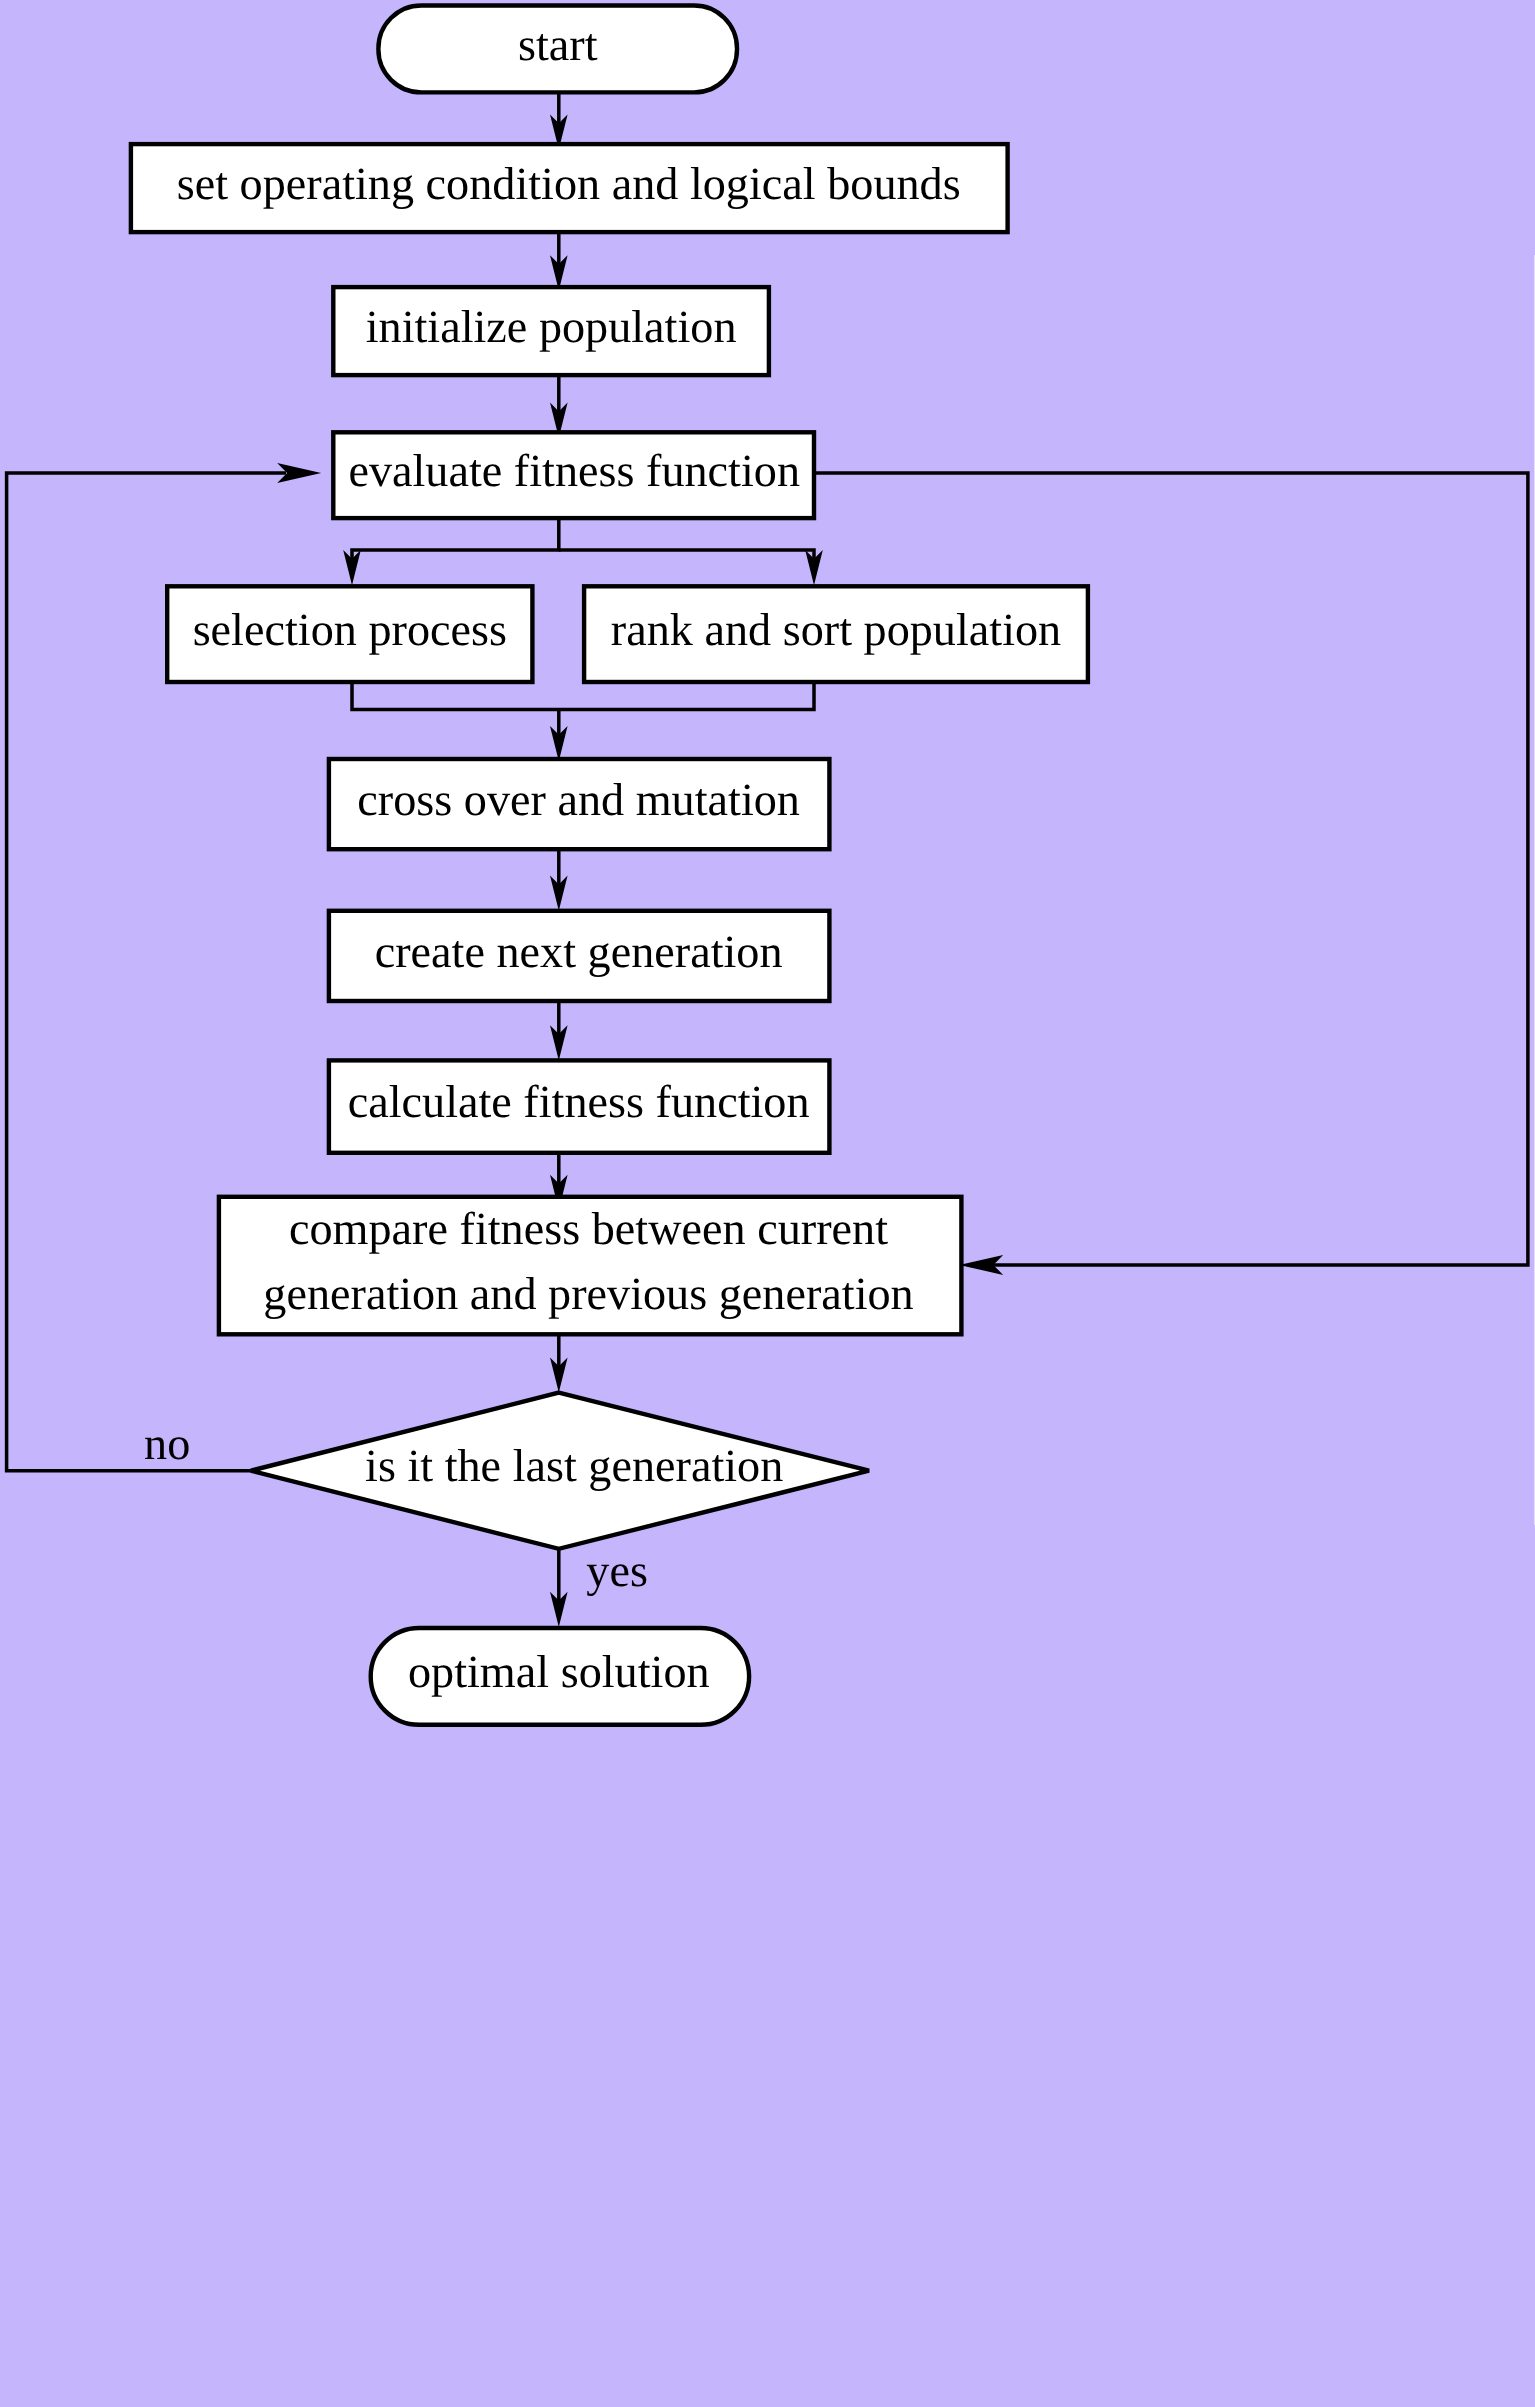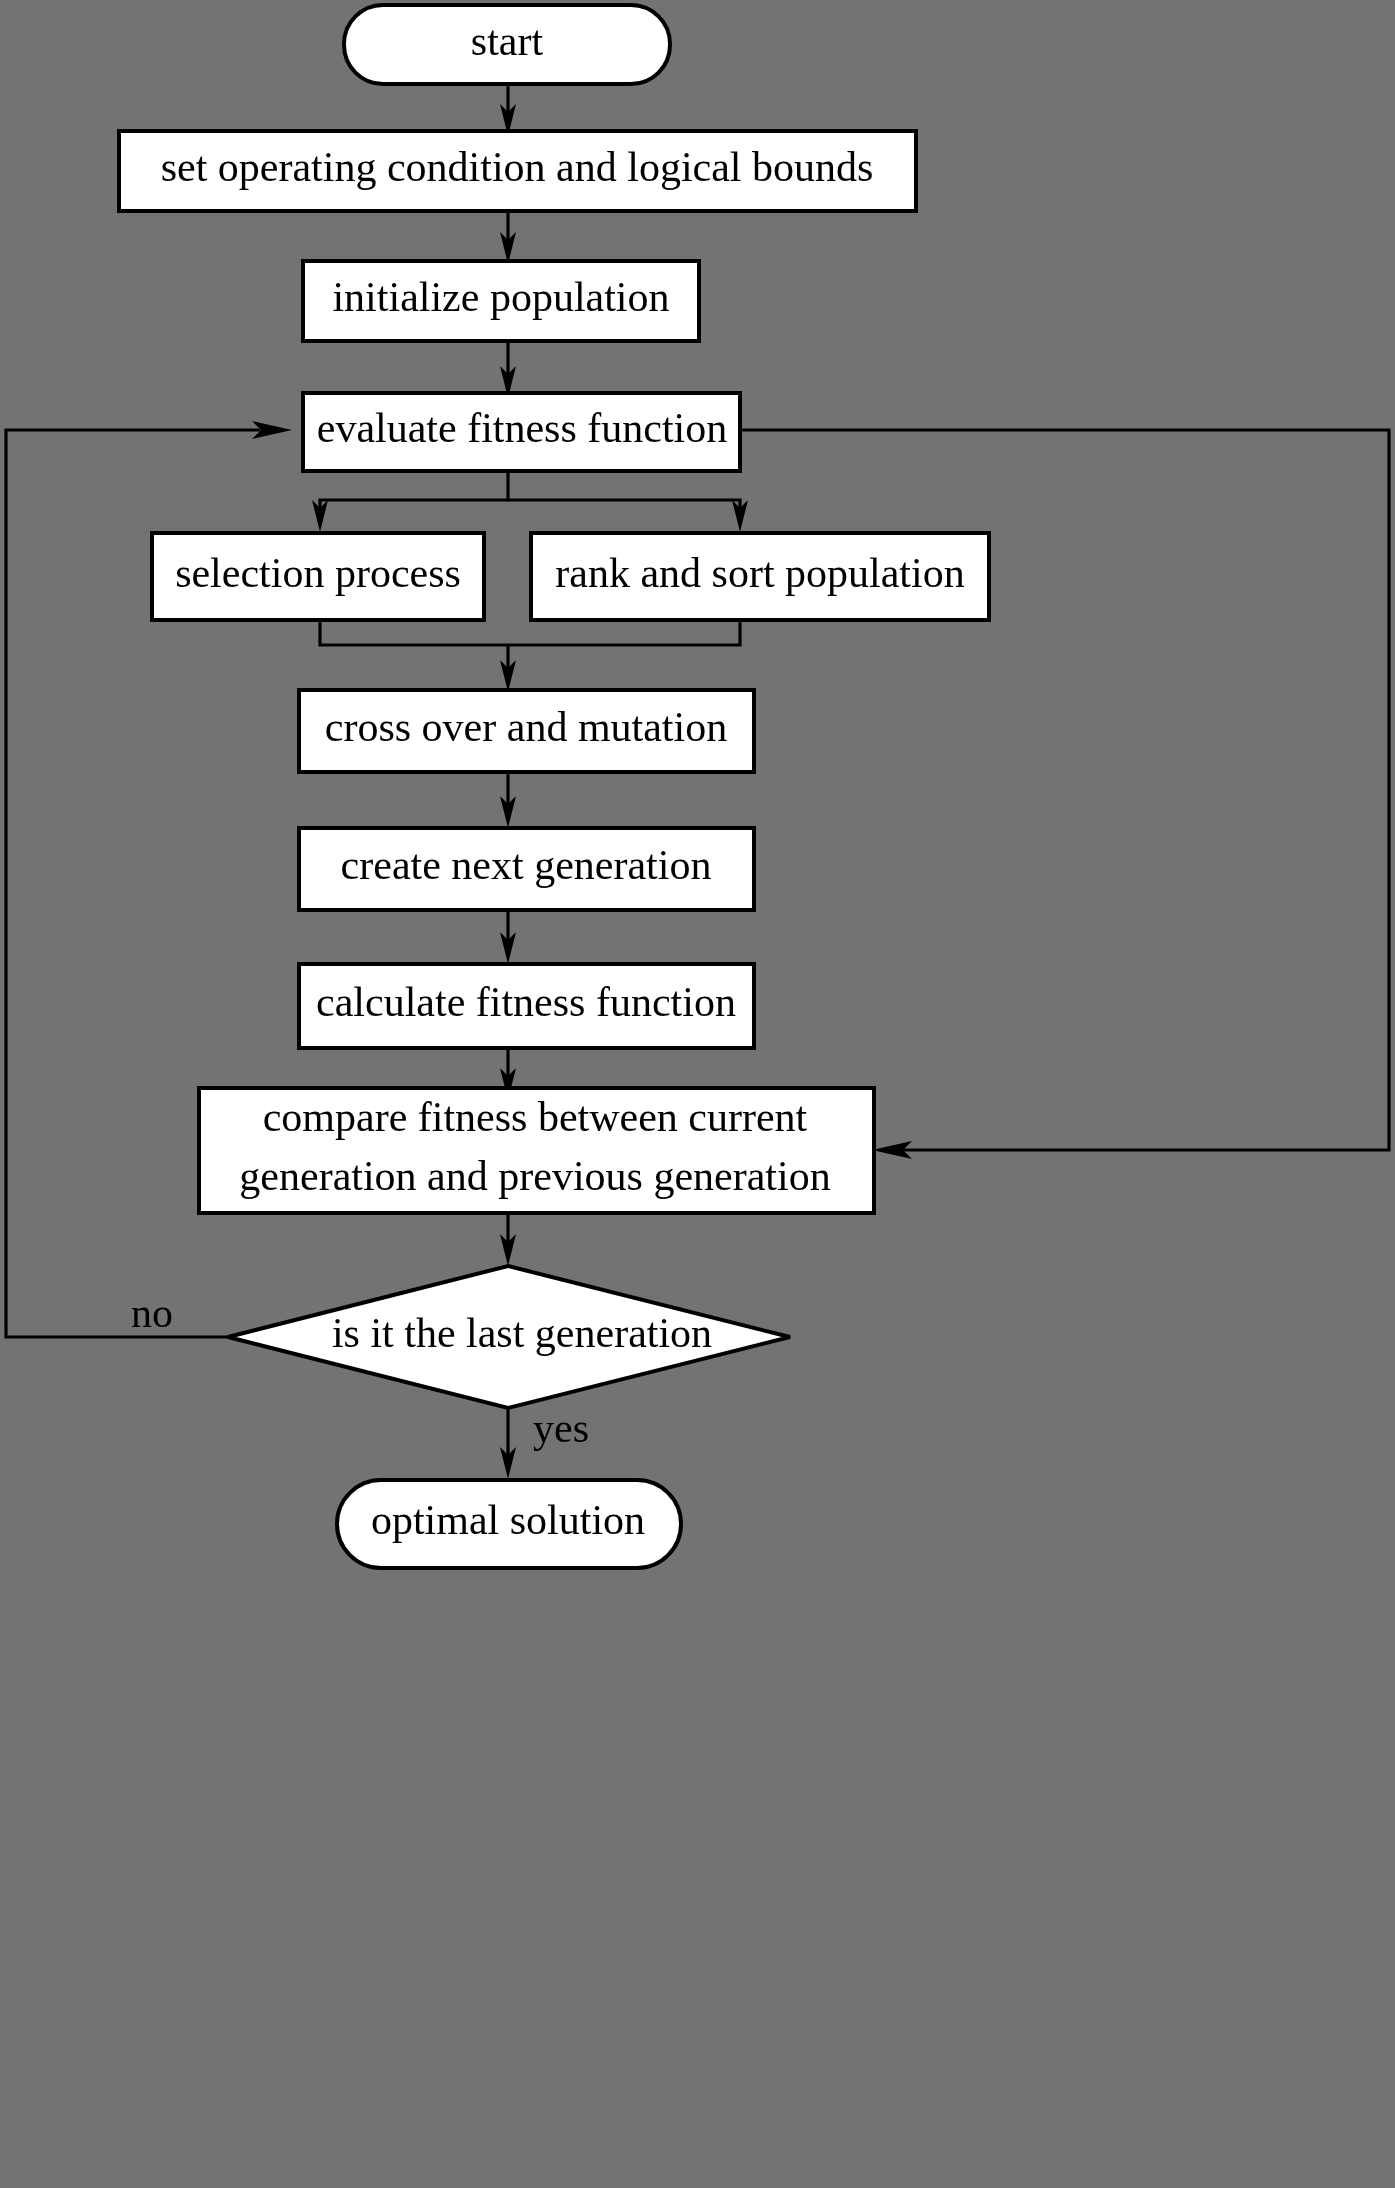--- a/index.html
+++ b/index.html
@@ -8,21 +8,21 @@
     padding: 0;
     background: #ffffff;
   }
   body {
     font-family: "Liberation Serif", "DejaVu Serif", serif;
   }
   #flow-root {
     position: relative;
     width: 1395px;
     height: 2188px;
-    background: #737373;
+    background: #c4b5fd;
     overflow: hidden;
   }
   svg#flow-svg {
     position: absolute;
     top: 0;
     left: 0;
     width: 1395px;
     height: 2188px;
     display: block;
   }

